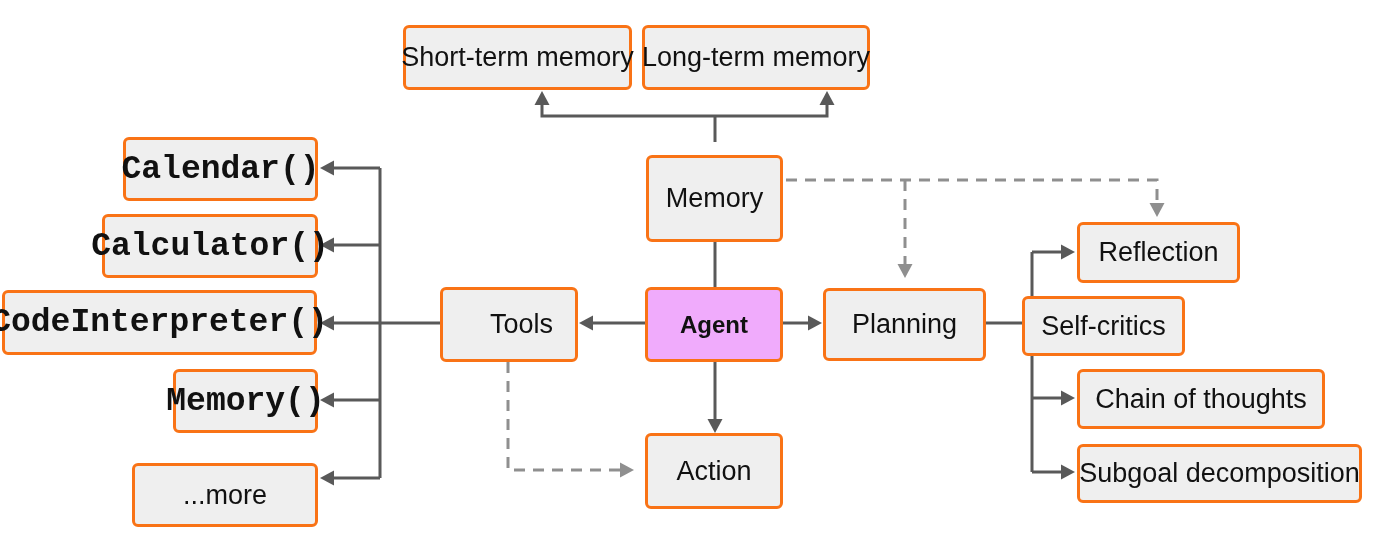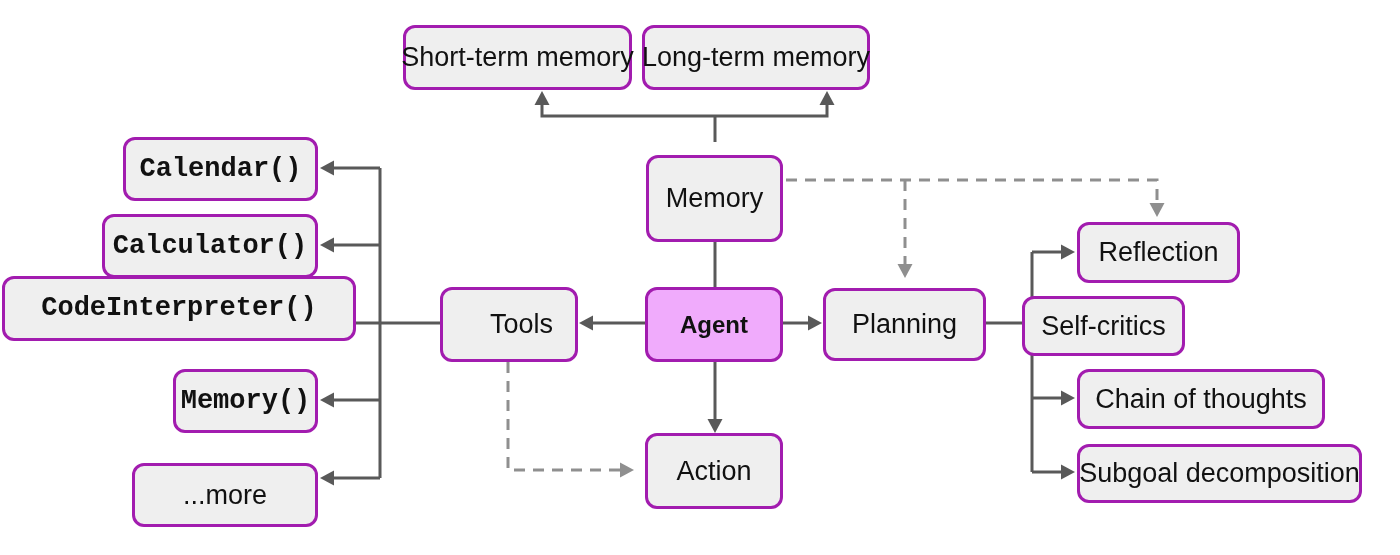--- a/index.html
+++ b/index.html
@@ -22,48 +22,48 @@
     width: 1400px;
     height: 555px;
   }
   .node {
     position: absolute;
     box-sizing: border-box;
     display: flex;
     align-items: center;
     justify-content: center;
     background: #efefef;
-    border: 3px solid #a21caf;
+    border: 3px solid #f97316;
     color: #111111;
     font-size: 27px;
     line-height: 1;
     white-space: nowrap;
-    border-radius: 12px;
+    border-radius: 6px;
   }
   .node.mono {
     font-family: "Liberation Mono", "DejaVu Sans Mono", monospace;
     font-weight: 700;
-    font-size: 27px;
+    font-size: 33px;
   }
   .node.agent {
     background: #f0abfc;
     font-weight: 700;
     font-size: 24px;
   }
   
   #n-short   { left: 403px;  top: 25px;  width: 229px; height: 65px; }
   #n-long    { left: 642px;  top: 25px;  width: 228px; height: 65px; }
   #n-memory  { left: 646px;  top: 155px; width: 137px; height: 87px; }
   #n-agent   { left: 645px;  top: 287px; width: 138px; height: 75px; }
   #n-tools   { left: 440px;  top: 287px; width: 138px; height: 75px; padding-left: 25px; }
   #n-plan    { left: 823px;  top: 288px; width: 163px; height: 73px; }
   #n-action  { left: 645px;  top: 433px; width: 138px; height: 76px; }
   #n-cal     { left: 123px;  top: 137px; width: 195px; height: 64px; }
   #n-calc    { left: 102px;  top: 214px; width: 216px; height: 64px; }
-  #n-code    { left: 2px;    top: 276px; width: 354px; height: 65px; }
+  #n-code    { left: 2px;    top: 290px; width: 315px; height: 65px; }
   #n-search  { left: 173px;  top: 369px; width: 145px; height: 64px; }
   #n-more    { left: 132px;  top: 446px; width: 186px; height: 64px; margin-top: 17px; }
   #n-refl    { left: 1077px; top: 222px; width: 163px; height: 61px; }
   #n-self    { left: 1022px; top: 296px; width: 163px; height: 60px; }
   #n-chain   { left: 1077px; top: 369px; width: 248px; height: 60px; }
   #n-subgoal { left: 1077px; top: 444px; width: 285px; height: 59px; }
 
   .solid-line { stroke: #595959; stroke-width: 3; fill: none; }
   .dashed-line { stroke: #8f8f8f; stroke-width: 3; fill: none; stroke-dasharray: 11 8; }
   .solid-head { fill: #595959; stroke: none; }

